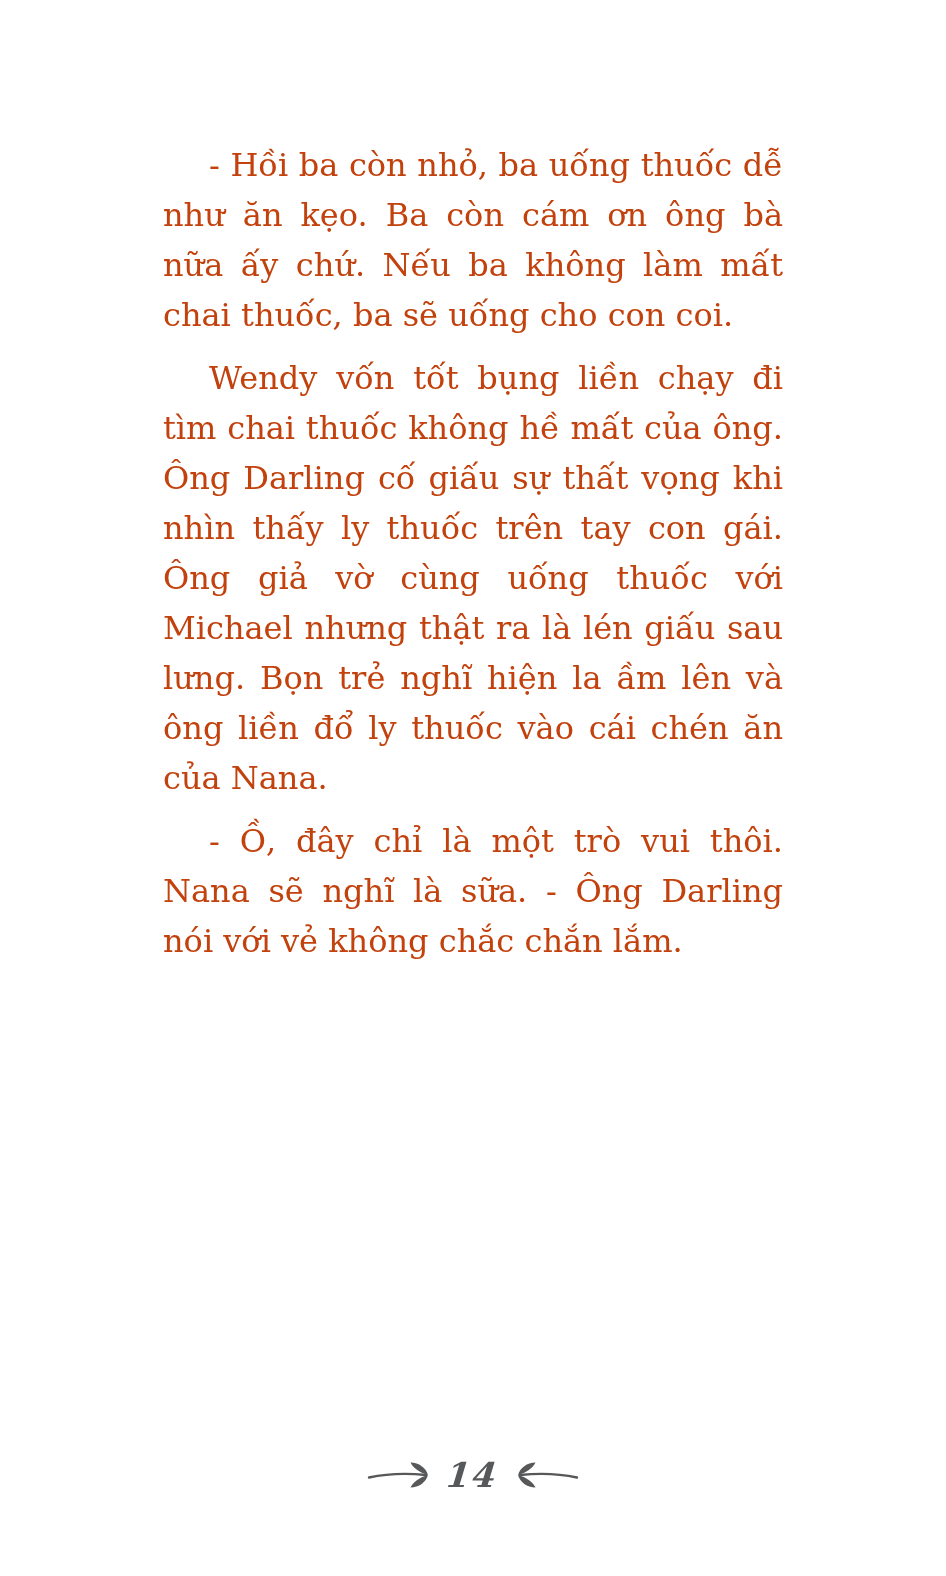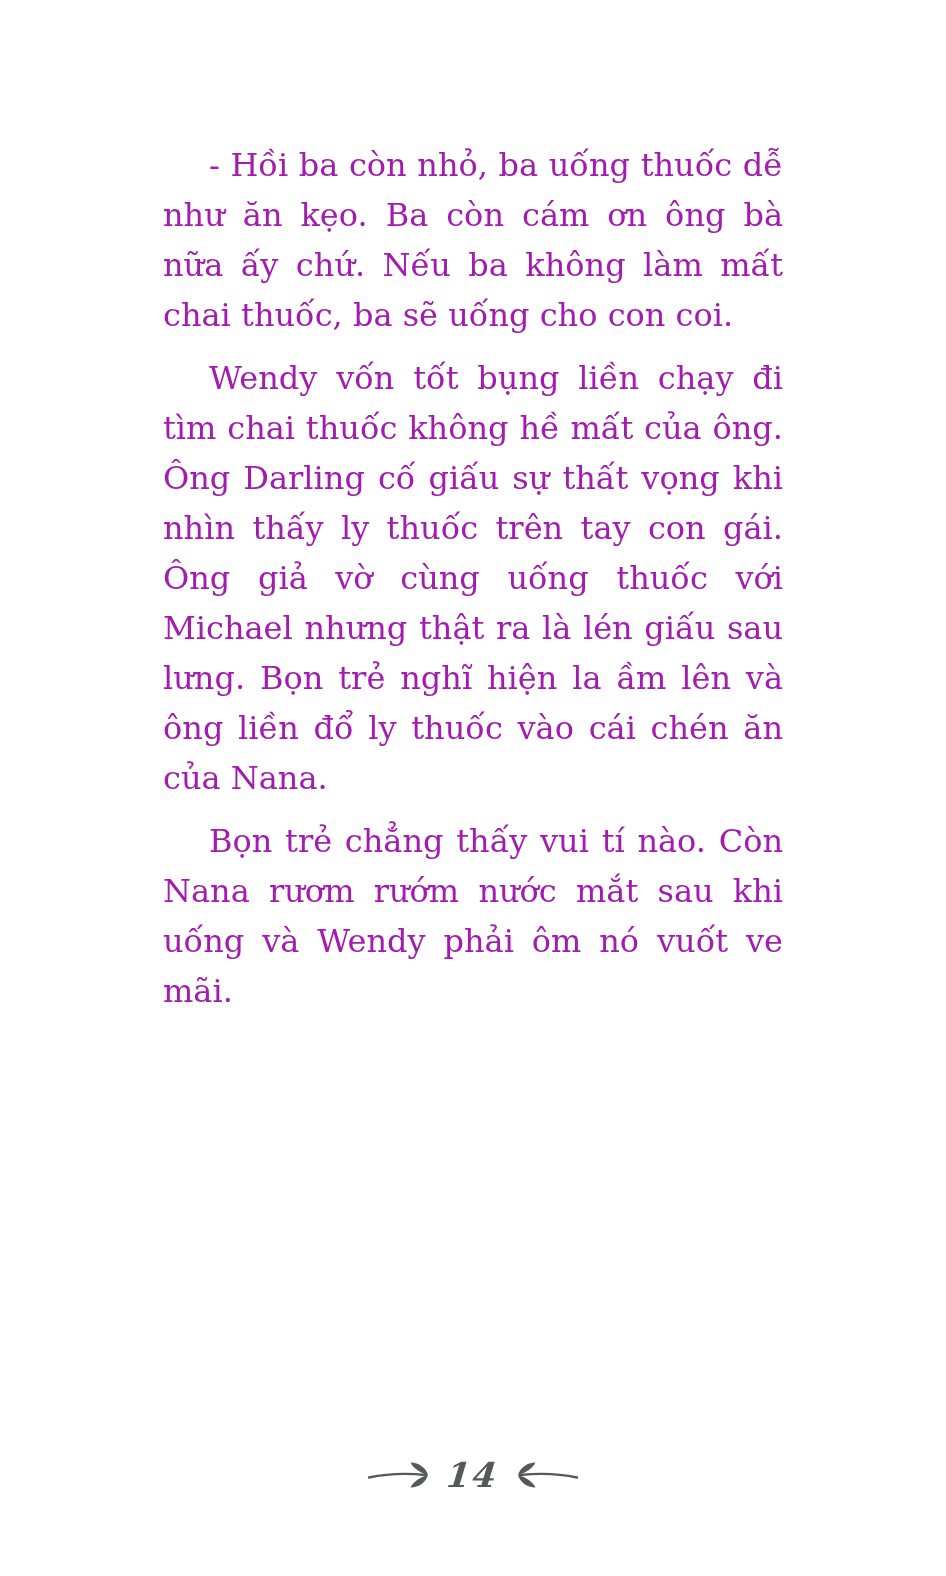--- a/index.html
+++ b/index.html
@@ -13,21 +13,21 @@
     height: 1576px;
     background: #ffffff;
     overflow: hidden;
     font-family: "DejaVu Serif", "Liberation Serif", serif;
   }
   .text-body {
     position: absolute;
     left: 163px;
     top: 140px;
     width: 620px;
-    color: #a21caf;
+    color: #c2410c;
     font-size: 32px;
     line-height: 50px;
     text-align: justify;
   }
   .text-body p {
     margin: 0 0 13px 0;
     text-indent: 46px;
   }
   .page-footer {
     position: absolute;
@@ -59,21 +59,21 @@
   }
 </style>
 </head>
 <body>
 
 <div class="book-page">
 
   <div class="text-body">
     <p>- Hồi ba còn nhỏ, ba uống thuốc dễ như ăn kẹo. Ba còn cám ơn ông bà nữa ấy chứ. Nếu ba không làm mất chai thuốc, ba sẽ uống cho con coi.</p>
     <p>Wendy vốn tốt bụng liền chạy đi tìm chai thuốc không hề mất của ông. Ông Darling cố giấu sự thất vọng khi nhìn thấy ly thuốc trên tay con gái. Ông giả vờ cùng uống thuốc với Michael nhưng thật ra là lén giấu sau lưng. Bọn trẻ nghĩ hiện la ầm lên và ông liền đổ ly thuốc vào cái chén ăn của Nana.</p>
-    <p>Bọn trẻ chẳng thấy vui tí nào. Còn Nana rươm rướm nước mắt sau khi uống và Wendy phải ôm nó vuốt ve mãi.</p>
+    <p>- Ồ, đây chỉ là một trò vui thôi. Nana sẽ nghĩ là sữa. - Ông Darling nói với vẻ không chắc chắn lắm.</p>
   </div>
 
   <div class="page-footer">
     <svg class="flourish" viewBox="0 0 66 30" xmlns="http://www.w3.org/2000/svg">
       <path d="M2,17.5 C18,14 40,13 59,15" fill="none" stroke="#57585a" stroke-width="2.4" stroke-linecap="round"></path>
       <path d="M61,15 C53,13 46,8 43.5,2.5 C52,2.5 59,8 61,15 Z" fill="#57585a"></path>
       <path d="M61,15 C53,17 46,22 43.5,27.5 C52,27.5 59,22 61,15 Z" fill="#57585a"></path>
     </svg>
     <span class="page-number">14</span>
     <svg class="flourish right" viewBox="0 0 66 30" xmlns="http://www.w3.org/2000/svg">

